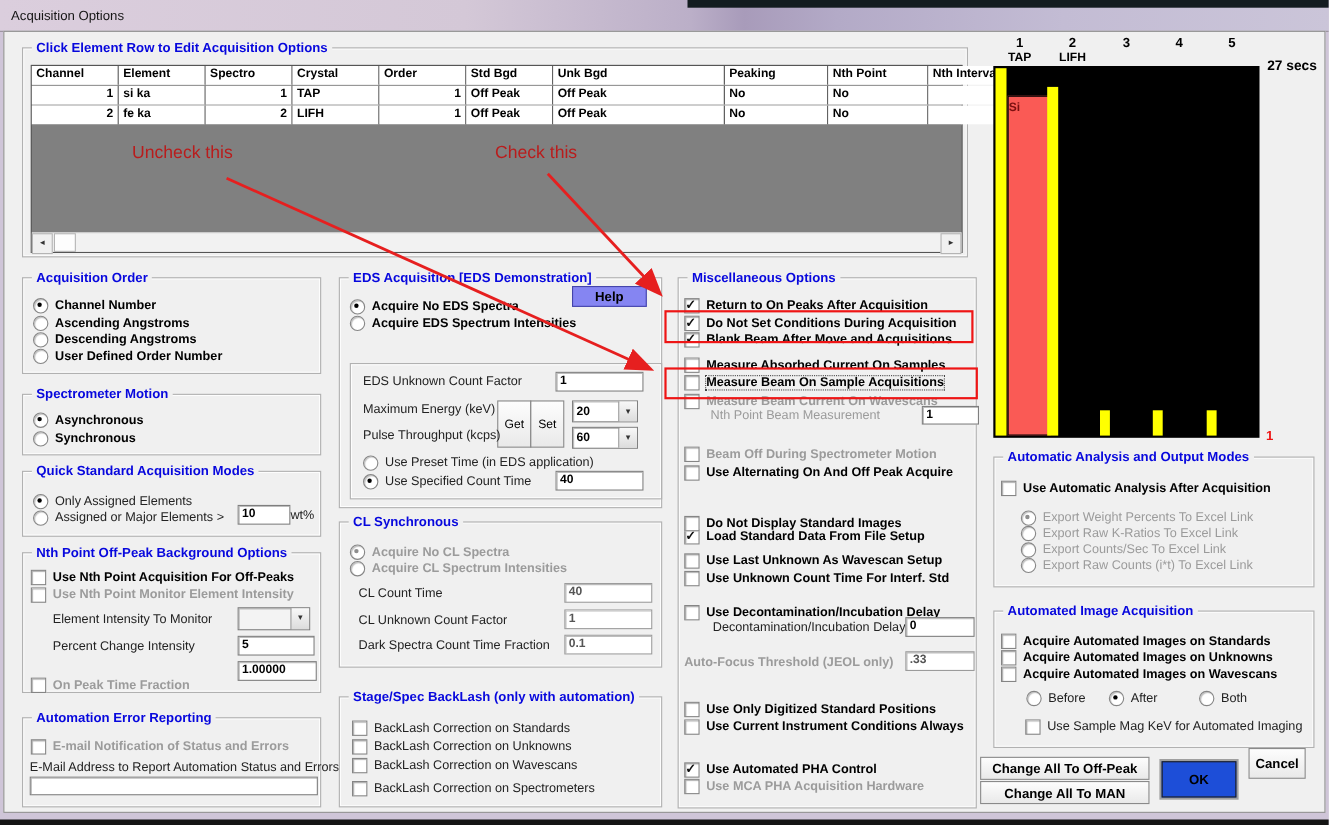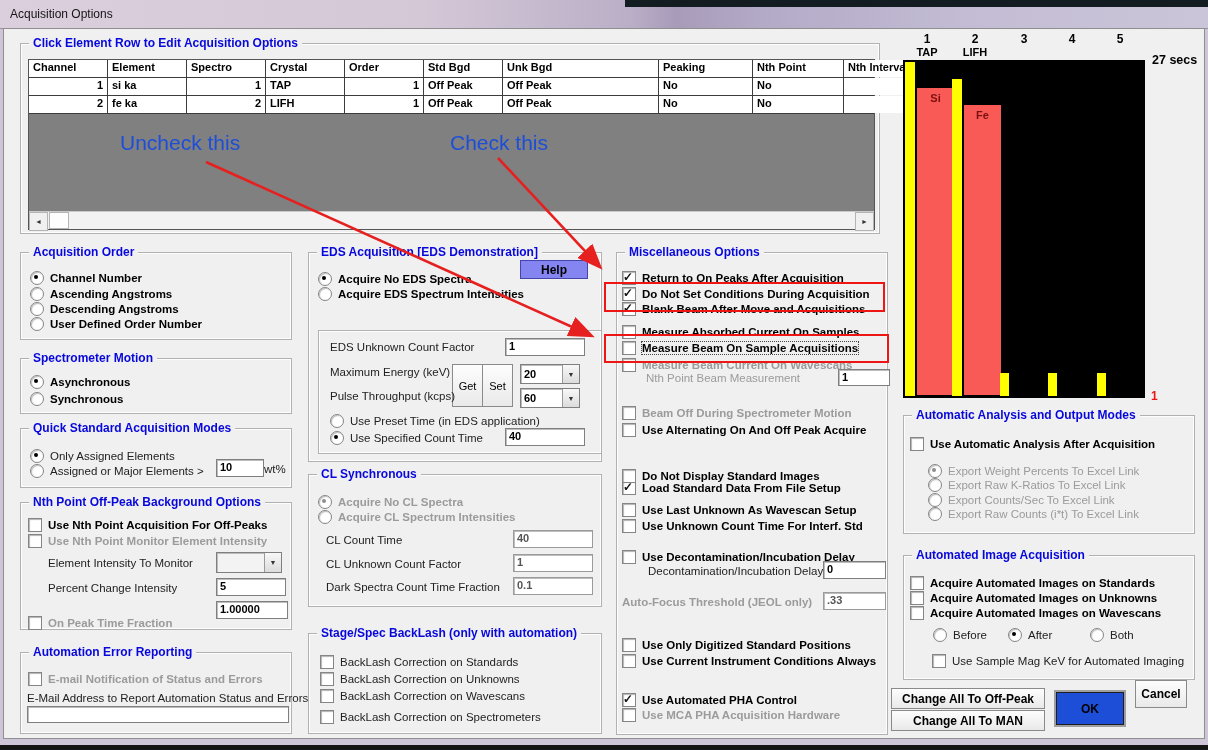--- a/index.html
+++ b/index.html
@@ -57,26 +57,26 @@
       padding:1px 4px 0 4px;overflow:hidden;white-space:nowrap;flex:none;background:#fff}
   .tc.ar{text-align:right}
   .grayfill{flex:1;background:#808080}
   .hscroll{height:17px;background:#f2f2f2;display:flex;flex:none;border-top:1px solid #c9c9c9}
   .sbtn{width:17px;height:17px;background:#f0f0f0;border:1px solid #b4b4b4;
         display:flex;align-items:center;justify-content:center;font-size:7px;color:#333;flex:none}
   .thumb{width:18px;height:15px;background:#fdfdfd;border:1px solid #b4b4b4;margin:0 1px;flex:none}
   
   #chart{left:903px;top:60px;width:242px;height:338px;background:#000}
   .ybar{position:absolute;background:#ffff00}
-  .rbar{position:absolute;background:#fa5a55;border:1px solid #000;text-align:center}
+  .rbar{position:absolute;background:#fa5a55;border:1px solid #000;}
   .rbar .el{font-weight:bold;font-size:11px;color:#7b1010;margin-top:1px;display:inline-block}
   .colhead{position:absolute;width:48px;text-align:center;font-weight:bold;font-size:12px;color:#000}
   .crystal{position:absolute;width:48px;text-align:center;font-weight:bold;font-size:11px;color:#000}
   
-  .annot{position:absolute;font-size:21px;color:#1d4ed8;white-space:nowrap;z-index:30}
+  .annot{position:absolute;font-size:16px;color:#b91c1c;white-space:nowrap;z-index:30}
   .hibox{position:absolute;border:2px solid #ee1515;z-index:25;pointer-events:none}
   #arrows{position:absolute;left:0;top:0;z-index:28;pointer-events:none}
 </style>
 </head>
 <body>
 
 <div class="abs" id="titlebar">
   <div class="abs" id="titletext">Acquisition Options</div>
 </div>
 <div class="abs" id="topdark"></div>
@@ -373,21 +373,20 @@
 <div class="colhead" style="left:1000px;top:32px">3</div>
 <div class="colhead" style="left:1048px;top:32px">4</div>
 <div class="colhead" style="left:1096px;top:32px">5</div>
 <div class="crystal" style="left:903px;top:46px">TAP</div>
 <div class="crystal" style="left:951px;top:46px">LIFH</div>
 <div class="abs" style="left:1152px;top:53px;font-weight:bold;font-size:12.5px">27 secs</div>
 <div class="abs" id="chart">
   <div class="ybar" style="left:2px;top:2px;width:10px;bottom:2px"></div>
   <div class="rbar" style="left:13px;top:27px;width:37px;bottom:2px"><span class="el">Si</span></div>
   <div class="ybar" style="left:49px;top:19px;width:10px;bottom:2px"></div>
-  <div class="rbar" style="left:60px;top:44px;width:37px;bottom:2px"><span class="el">Fe</span></div>
   <div class="ybar" style="left:97px;bottom:2px;width:9px;height:23px"></div>
   <div class="ybar" style="left:145px;bottom:2px;width:9px;height:23px"></div>
   <div class="ybar" style="left:194px;bottom:2px;width:9px;height:23px"></div>
 </div>
 <div class="abs" style="left:1151px;top:389px;font-weight:bold;font-size:12px;color:#ee1515">1</div>
 
 <div class="grp" style="left:903px;top:415px;width:290px;height:117px">
   <div class="gtitle">Automatic Analysis and Output Modes</div>
 </div>
 <div class="row" style="left:910px;top:436px">

